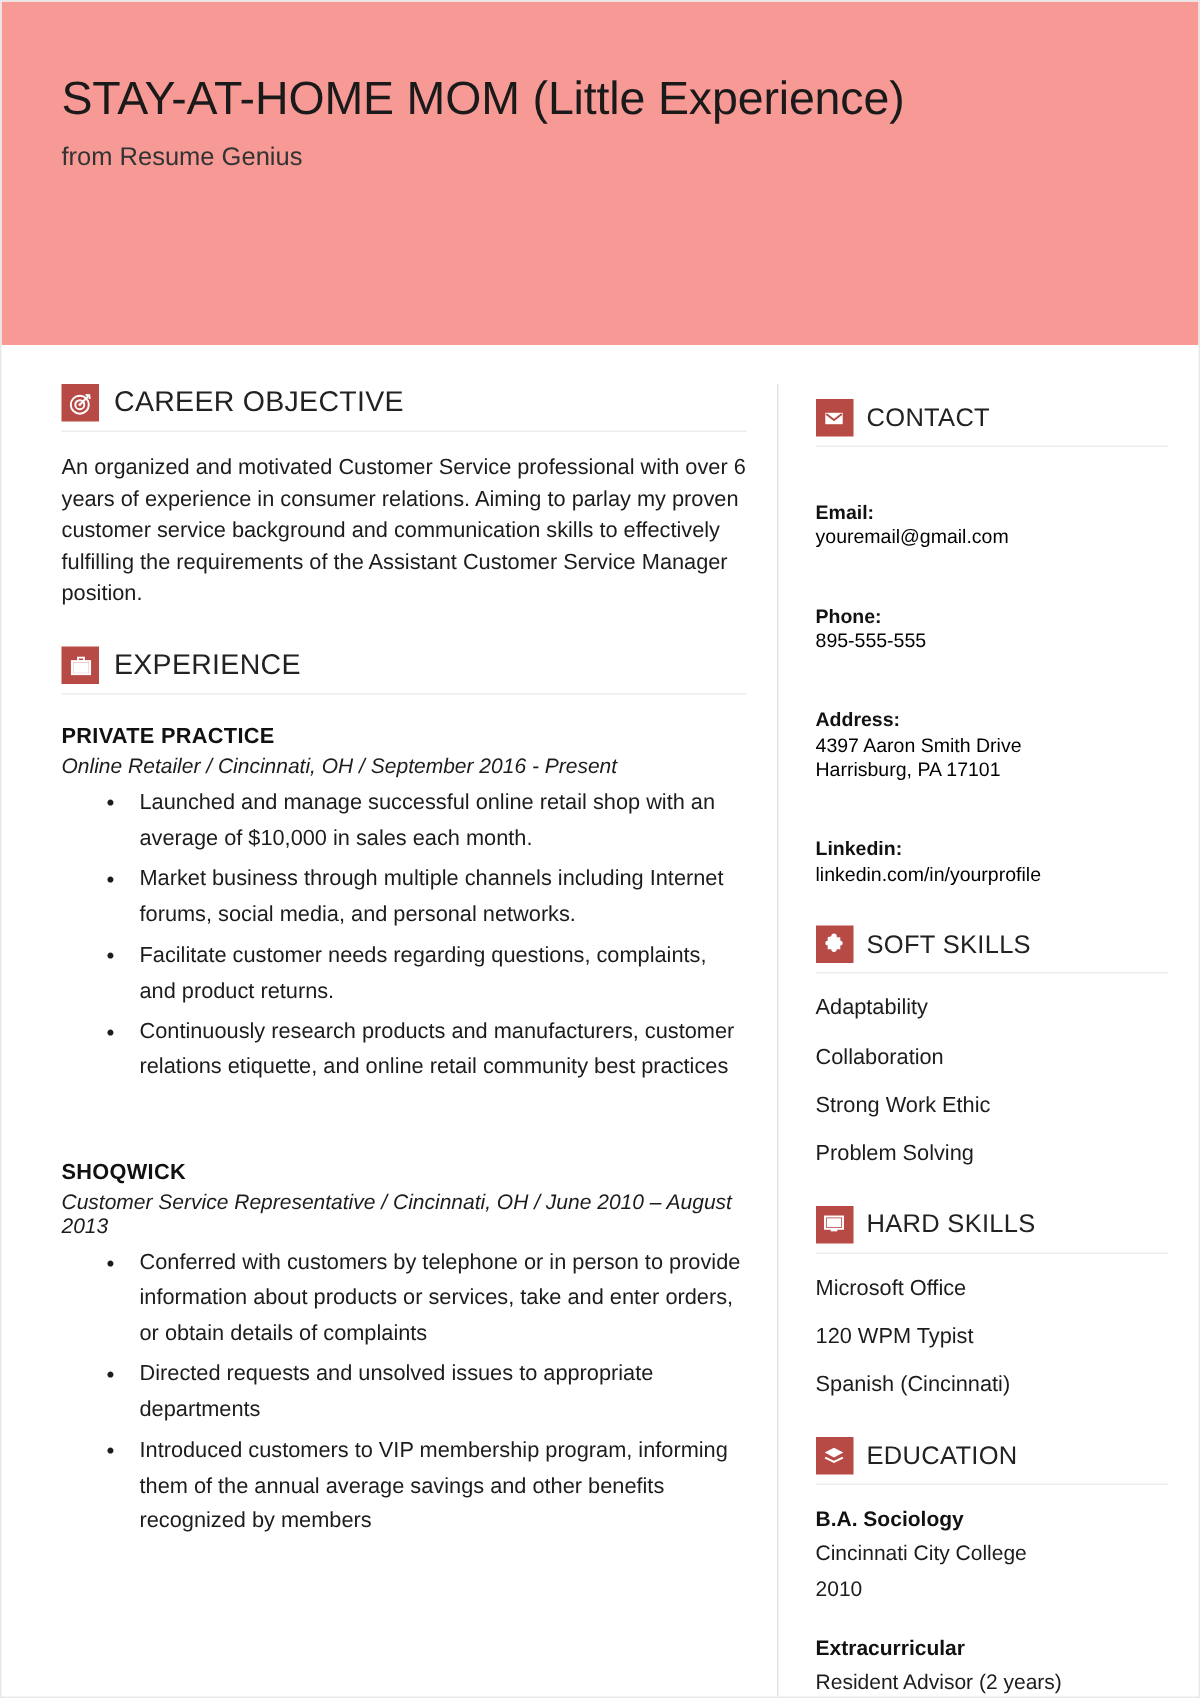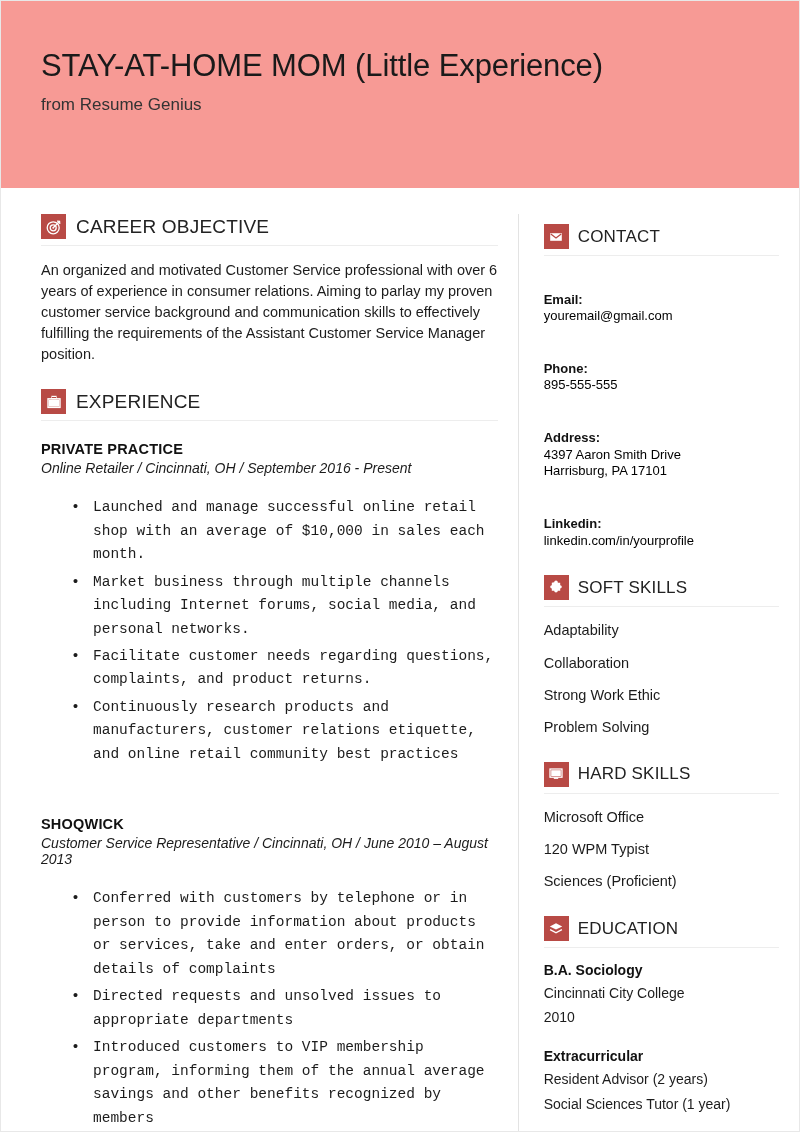--- a/index.html
+++ b/index.html
@@ -17,21 +17,21 @@
     height: 1132px;
     box-sizing: border-box;
     background: #ffffff;
     border: 1px solid #e8e8e8;
     overflow: hidden;
   }
 
   
   .header {
     background: #f79a95;
-    height: 187px;
+    height: 229px;
     box-sizing: border-box;
     padding: 48px 0 0 40px;
   }
   .header-title {
     font-size: 31px;
     font-weight: 400;
     color: #1a1a1a;
     letter-spacing: -0.1px;
     line-height: 1.1;
     margin: 0;
@@ -106,24 +106,23 @@
     color: #111111;
     letter-spacing: 0.2px;
   }
   .job-meta {
     font-size: 14px;
     font-style: italic;
     color: #1c1c1c;
     margin-top: 3px;
   }
   ul.bullets {
-    margin: 20px 0 0 0;
+    margin: 6px 0 0 0;
     padding-left: 52px;
     list-style: none;
-    font-family: Liberation Mono, monospace;
   }
   ul.bullets li {
     position: relative;
     font-size: 14.5px;
     line-height: 1.62;
     color: #1c1c1c;
     margin-bottom: 4px;
   }
   ul.bullets li::before {
     content: "\2022";
@@ -305,21 +304,21 @@
               <rect x="2" y="3" width="12" height="8.2" fill="none" stroke="#ffffff" stroke-width="1.3"></rect>
               <rect x="3.2" y="4.2" width="9.6" height="5.8" fill="#ffffff"></rect>
               <rect x="5.8" y="11.4" width="4.4" height="1.5" fill="#ffffff"></rect>
             </svg>
           </span>
           <span class="sec-title side">HARD SKILLS</span>
         </div>
         <div class="skill-list">
           <div class="skill-item">Microsoft Office</div>
           <div class="skill-item">120 WPM Typist</div>
-          <div class="skill-item">Sciences (Proficient)</div>
+          <div class="skill-item">Spanish (Cincinnati)</div>
         </div>
       </div>
 
       <div class="side-block">
         <div class="sec-head side">
           <span class="sec-icon">
             <svg width="16" height="16" viewBox="0 0 16 16">
               <path d="M8 2.2 L14.2 5.4 L8 8.6 L1.8 5.4 Z" fill="#ffffff"></path>
               <path d="M2.4 8.1 L8 10.9 L13.6 8.1 L14.2 9.3 L8 12.4 L1.8 9.3 Z" fill="#ffffff"></path>
             </svg>

